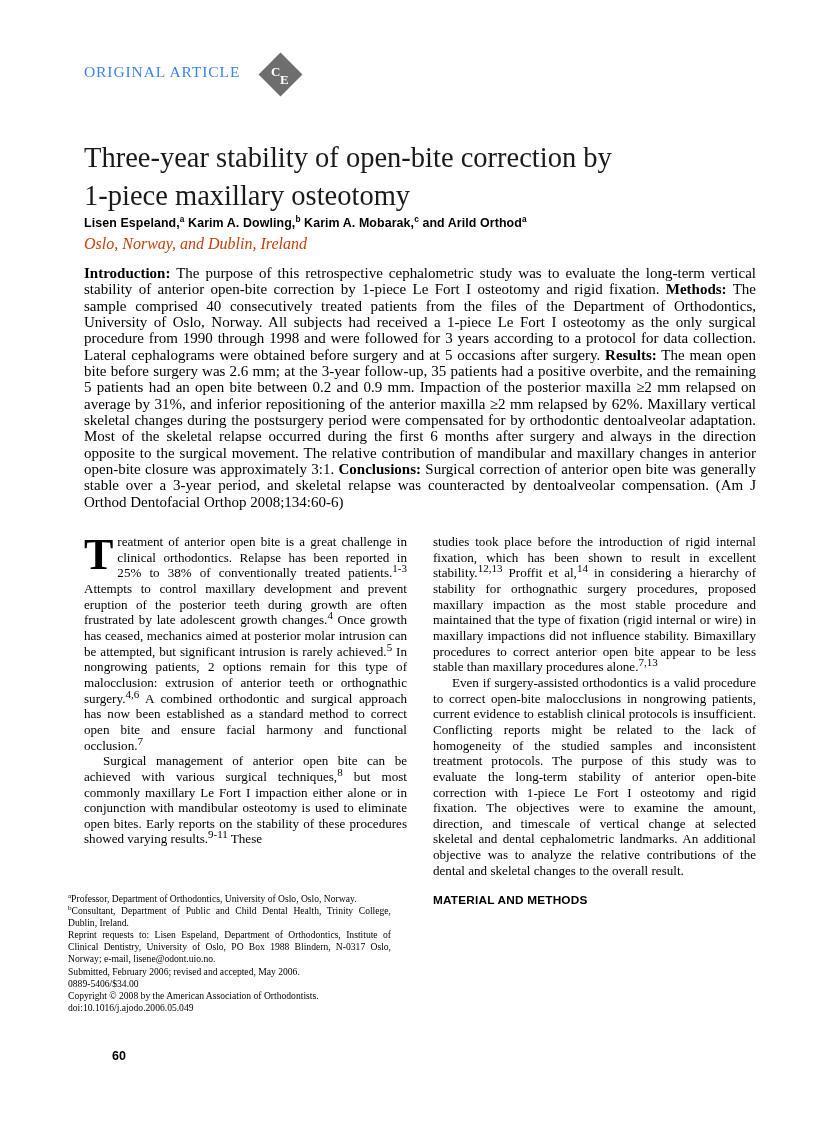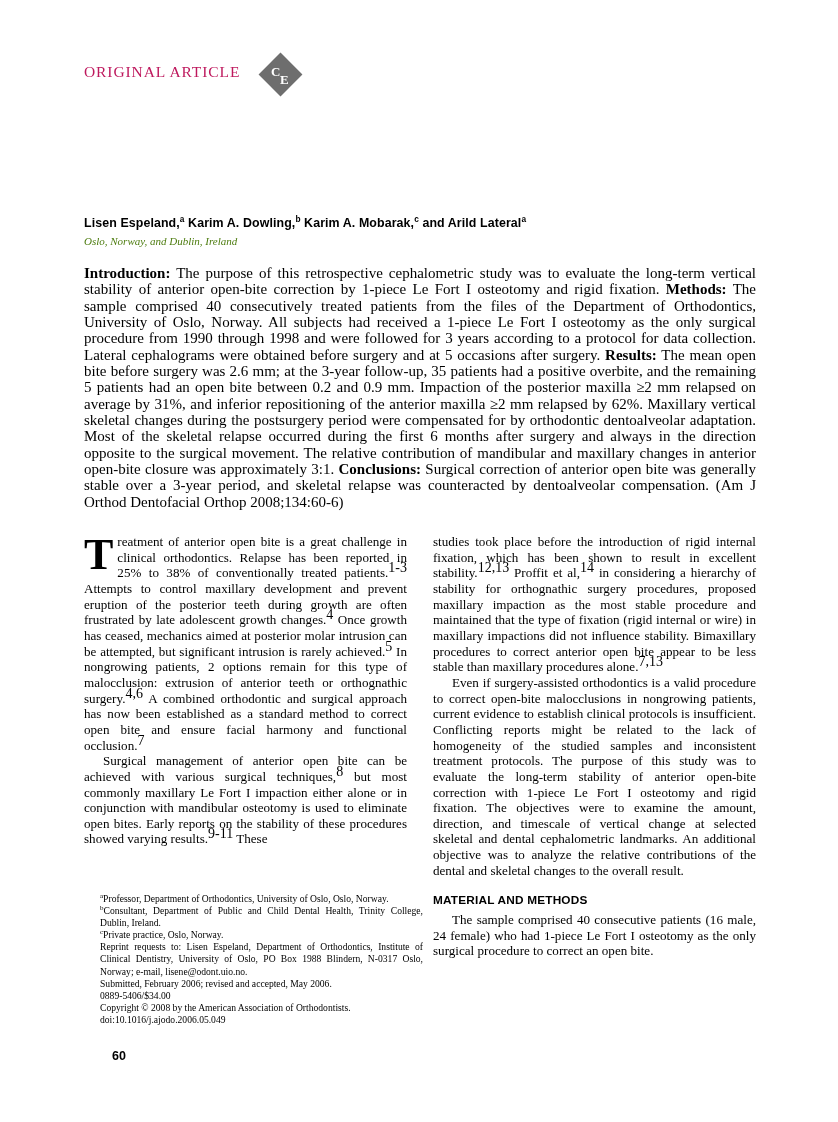--- a/index.html
+++ b/index.html
@@ -32,21 +32,21 @@
     width: 670px;
     height: 56px;
   }
   .orig-article {
     position: absolute;
     left: 0;
     top: 9px;
     font-family: "Liberation Serif", serif;
     font-size: 15.5px;
     letter-spacing: 0.9px;
-    color: #be185d;
+    color: #3b82f6;
     white-space: nowrap;
   }
   .ce-badge {
     position: absolute;
     left: 176px;
     top: 0px;
     width: 41px;
     height: 41px;
   }
   .ce-badge .diamond {
@@ -101,22 +101,22 @@
     vertical-align: super;
     line-height: 0;
   }
   .affil {
     position: absolute;
     left: 84px;
     top: 235px;
     width: 680px;
     font-family: "Liberation Serif", serif;
     font-style: italic;
-    font-size: 11px;
-    color: #4d7c0f;
+    font-size: 16px;
+    color: #c2410c;
   }
 
   
   .abstract {
     position: absolute;
     left: 84px;
     top: 265px;
     width: 672px;
     font-family: Liberation Serif, serif;
     font-size: 15px;
@@ -140,21 +140,21 @@
   }
   .col-left  { left: 84px; }
   .col-right { left: 433px; }
 
   .col p {
     margin: 0;
     text-indent: 19px;
   }
   .col p.noindent { text-indent: 0; }
   .col sup {
-    font-size: 14px;
+    font-size: 11px;
     vertical-align: super;
     line-height: 0;
   }
 
   
   .dropcap-para {
     text-indent: 0 !important;
     position: relative;
   }
   .dropcap {
@@ -172,21 +172,21 @@
     font-size: 11.8px;
     font-weight: 700;
     letter-spacing: 0.2px;
     margin: 15px 0 3px 0;
     text-align: left;
   }
 
   
   .footnotes {
     position: absolute;
-    left: 100px;
+    left: 68px;
     top: 893px;
     width: 323px;
     font-family: "Liberation Serif", serif;
     font-size: 9.6px;
     line-height: 12.1px;
     color: #000;
     text-align: justify;
   }
   .footnotes .fn { margin: 0; }
   .footnotes sup {
@@ -213,42 +213,44 @@
 
   <div class="header">
     <div class="orig-article">ORIGINAL ARTICLE</div>
     <div class="ce-badge">
       <div class="diamond"></div>
       <span class="ce-c">C</span>
       <span class="ce-e">E</span>
     </div>
   </div>
 
-
-  <div class="authors"><span>Lisen Espeland,</span><sup>a</sup><span> Karim A. Dowling,</span><sup>b</sup><span> Karim A. Mobarak,</span><sup>c</sup><span> and Arild Lateral</span><sup>a</sup></div>
+  <h1 class="title">
+    <span class="ln">Three-year stability of open-bite correction by</span>
+    <span class="ln">1-piece maxillary osteotomy</span>
+  </h1>
+
+  <div class="authors"><span>Lisen Espeland,</span><sup>a</sup><span> Karim A. Dowling,</span><sup>b</sup><span> Karim A. Mobarak,</span><sup>c</sup><span> and Arild Orthod</span><sup>a</sup></div>
   <div class="affil">Oslo, Norway, and Dublin, Ireland</div>
 
   <div class="abstract"><b>Introduction:</b><span> The purpose of this retrospective cephalometric study was to evaluate the long-term vertical stability of anterior open-bite correction by 1-piece Le Fort I osteotomy and rigid fixation. </span><b>Methods:</b><span> The sample comprised 40 consecutively treated patients from the files of the Department of Orthodontics, University of Oslo, Norway. All subjects had received a 1-piece Le Fort I osteotomy as the only surgical procedure from 1990 through 1998 and were followed for 3 years according to a protocol for data collection. Lateral cephalograms were obtained before surgery and at 5 occasions after surgery. </span><b>Results:</b><span> The mean open bite before surgery was 2.6 mm; at the 3-year follow-up, 35 patients had a positive overbite, and the remaining 5 patients had an open bite between 0.2 and 0.9 mm. Impaction of the posterior maxilla ≥2 mm relapsed on average by 31%, and inferior repositioning of the anterior maxilla ≥2 mm relapsed by 62%. Maxillary vertical skeletal changes during the postsurgery period were compensated for by orthodontic dentoalveolar adaptation. Most of the skeletal relapse occurred during the first 6 months after surgery and always in the direction opposite to the surgical movement. The relative contribution of mandibular and maxillary changes in anterior open-bite closure was approximately 3:1. </span><b>Conclusions:</b><span> Surgical correction of anterior open bite was generally stable over a 3-year period, and skeletal relapse was counteracted by dentoalveolar compensation. (Am J Orthod Dentofacial Orthop 2008;134:60-6)</span></div>
 
   <div class="col col-left">
     <p class="dropcap-para"><span class="dropcap">T</span><span>reatment of anterior open bite is a great challenge in clinical orthodontics. Relapse has been reported in 25% to 38% of conventionally treated patients.</span><sup>1-3</sup><span> Attempts to control maxillary development and prevent eruption of the posterior teeth during growth are often frustrated by late adolescent growth changes.</span><sup>4</sup><span> Once growth has ceased, mechanics aimed at posterior molar intrusion can be attempted, but significant intrusion is rarely achieved.</span><sup>5</sup><span> In nongrowing patients, 2 options remain for this type of malocclusion: extrusion of anterior teeth or orthognathic surgery.</span><sup>4,6</sup><span> A combined orthodontic and surgical approach has now been established as a standard method to correct open bite and ensure facial harmony and functional occlusion.</span><sup>7</sup></p>
     <p><span>Surgical management of anterior open bite can be achieved with various surgical techniques,</span><sup>8</sup><span> but most commonly maxillary Le Fort I impaction either alone or in conjunction with mandibular osteotomy is used to eliminate open bites. Early reports on the stability of these procedures showed varying results.</span><sup>9-11</sup><span> These</span></p>
   </div>
 
   <div class="col col-right">
     <p class="noindent"><span>studies took place before the introduction of rigid internal fixation, which has been shown to result in excellent stability.</span><sup>12,13</sup><span> Proffit et al,</span><sup>14</sup><span> in considering a hierarchy of stability for orthognathic surgery procedures, proposed maxillary impaction as the most stable procedure and maintained that the type of fixation (rigid internal or wire) in maxillary impactions did not influence stability. Bimaxillary procedures to correct anterior open bite appear to be less stable than maxillary procedures alone.</span><sup>7,13</sup></p>
     <p>Even if surgery-assisted orthodontics is a valid procedure to correct open-bite malocclusions in nongrowing patients, current evidence to establish clinical protocols is insufficient. Conflicting reports might be related to the lack of homogeneity of the studied samples and inconsistent treatment protocols. The purpose of this study was to evaluate the long-term stability of anterior open-bite correction with 1-piece Le Fort I osteotomy and rigid fixation. The objectives were to examine the amount, direction, and timescale of vertical change at selected skeletal and dental cephalometric landmarks. An additional objective was to analyze the relative contributions of the dental and skeletal changes to the overall result.</p>
     <h2 class="sec-head">MATERIAL AND METHODS</h2>
-    <p>The sample comprised 40 consecutive patients (16 male, 24 female) who had 1-piece Le Fort I osteotomy as the only surgical procedure to correct an open bite.</p>
   </div>
 
   <div class="footnotes">
     <p class="fn"><sup>a</sup><span>Professor, Department of Orthodontics, University of Oslo, Oslo, Norway.</span></p>
     <p class="fn"><sup>b</sup><span>Consultant, Department of Public and Child Dental Health, Trinity College, Dublin, Ireland.</span></p>
-    <p class="fn"><sup>c</sup><span>Private practice, Oslo, Norway.</span></p>
     <p class="fn">Reprint requests to: Lisen Espeland, Department of Orthodontics, Institute of Clinical Dentistry, University of Oslo, PO Box 1988 Blindern, N-0317 Oslo, Norway; e-mail, lisene@odont.uio.no.</p>
     <p class="fn">Submitted, February 2006; revised and accepted, May 2006.</p>
     <p class="fn">0889-5406/$34.00</p>
     <p class="fn">Copyright © 2008 by the American Association of Orthodontists.</p>
     <p class="fn">doi:10.1016/j.ajodo.2006.05.049</p>
   </div>
 
   <div class="pagenum">60</div>
 
 </div>

